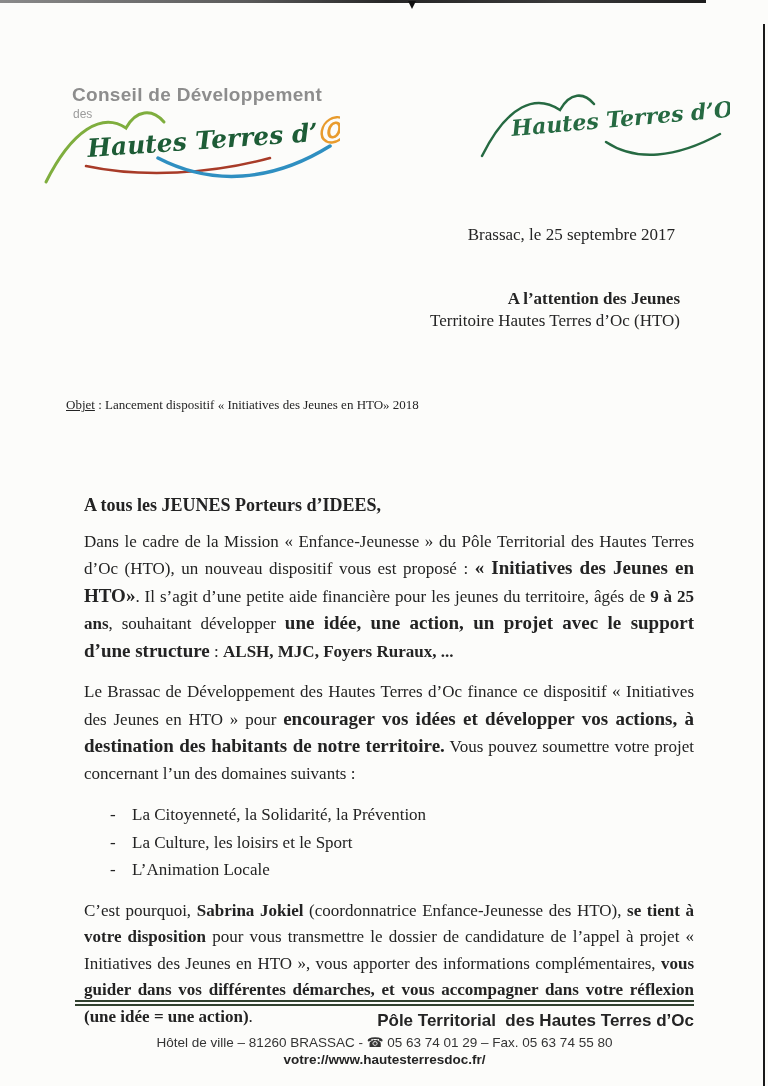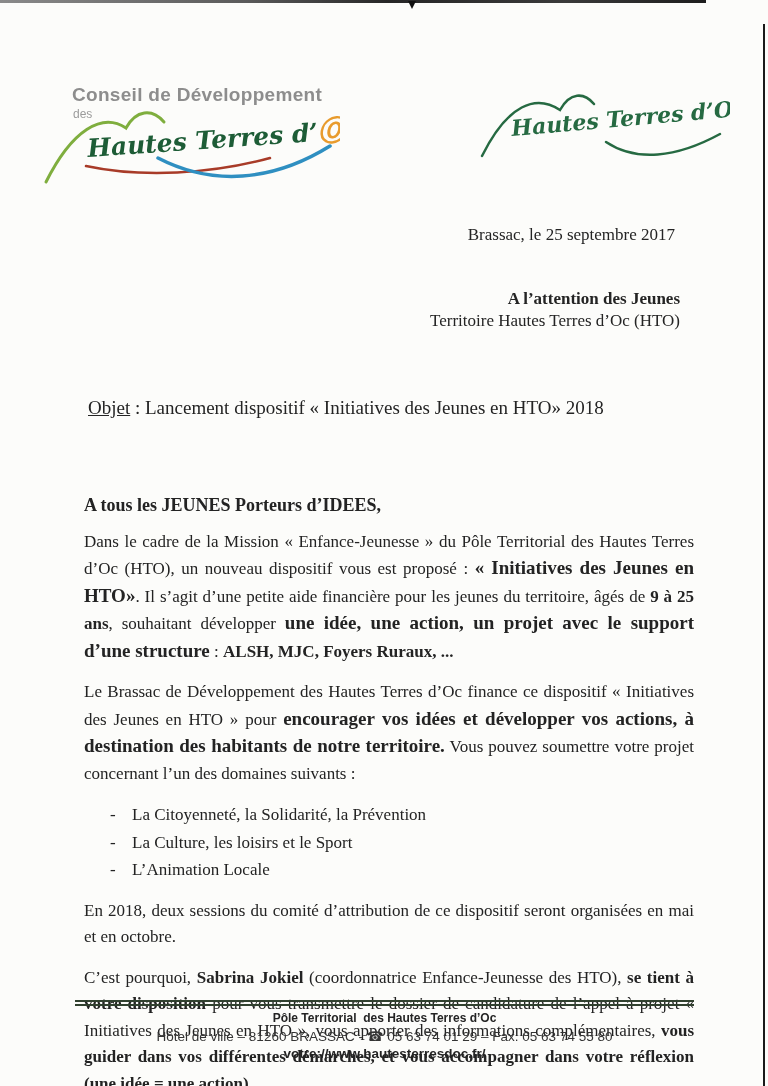--- a/index.html
+++ b/index.html
@@ -20,38 +20,38 @@
     font-weight:bold;font-size:19px;color:#8d8d8d;letter-spacing:.3px;white-space:nowrap;}
   .ll-des{position:absolute;left:31px;top:25px;font-family:"Liberation Sans",sans-serif;
     font-size:12px;color:#9b9b9b;}
   .ll-art{position:absolute;left:0;top:18px;}
   .logo-right{position:absolute;left:478px;top:86px;}
   .script{font-family:"DejaVu Serif",serif;font-style:italic;font-weight:bold;}
   
   .date-line{position:absolute;top:225px;right:93px;font-size:17px;color:#242424;}
   .recipient{position:absolute;top:288px;right:88px;text-align:right;font-size:17px;line-height:22px;color:#242424;}
   .recipient .r1{font-weight:bold;}
-  .subject{position:absolute;left:88px;top:397px;font-size:19px;color:#242424;}
+  .subject{position:absolute;left:66px;top:397px;font-size:13px;color:#242424;}
   .subject .label{text-decoration:underline;}
   
   .body{position:absolute;left:84px;top:492px;width:610px;font-size:17px;line-height:26.5px;
     text-align:justify;color:#232323;}
   .salutation{font-weight:bold;font-size:18px;margin:0 0 10px 0;text-align:left;}
   p.para{margin:0 0 14px 0;}
   p.para:last-child{margin-bottom:0;}
   span.bold{font-weight:bold;}
   span.big{font-size:19px;}
   ul.bullets{list-style:none;margin:0 0 14px 0;padding:0 0 0 26px;}
   ul.bullets li{display:flex;line-height:27.5px;text-align:left;}
   ul.bullets .marker{width:22px;flex:0 0 22px;}
   
   .footer{position:absolute;left:75px;right:74px;top:1000px;text-align:center;
     font-family:"Liberation Sans",sans-serif;color:#2e2e2e;}
   .footer-rule{height:2px;border-top:2px solid #31412f;border-bottom:2px solid #31412f;margin-bottom:5px;}
-  .footer-org{font-size:12px;font-weight:bold;color:#242424;white-space:pre-wrap;}
+  .footer-org{font-size:17px;font-weight:bold;color:#242424;white-space:pre-wrap;text-align:right;}
   .footer-line{font-size:13.5px;margin-top:3px;color:#343434;}
   .footer-url{font-size:13.5px;font-weight:bold;margin-top:2px;color:#242424;}
 </style>
 </head>
 <body>
 
 <div class="page">
 
   <div class="artifact-top"></div>
   <div class="artifact-mark"></div>
@@ -94,21 +94,20 @@
       </li>
       <li>
         <span class="marker">-</span>
         <span>La Culture, les loisirs et le Sport</span>
       </li>
       <li>
         <span class="marker">-</span>
         <span>L’Animation Locale</span>
       </li>
     </ul>
-    <p class="para"><span>En 2018, deux sessions du comité d’attribution de ce dispositif seront organisées en mai et en octobre.</span></p>
     <p class="para"><span>C’est pourquoi, </span><span class="bold">Sabrina Jokiel</span><span> (coordonnatrice Enfance-Jeunesse des HTO), </span><span class="bold">se tient à votre disposition</span><span> pour vous transmettre le dossier de candidature de l’appel à projet « Initiatives des Jeunes en HTO », vous apporter des informations complémentaires, </span><span class="bold">vous guider dans vos différentes démarches, et vous accompagner dans votre réflexion (une idée = une action)</span><span>.</span></p>
   </div>
 
   <div class="footer">
     <div class="footer-rule"></div>
     <div class="footer-org">Pôle Territorial  des Hautes Terres d’Oc</div>
     <div class="footer-line">Hôtel de ville – 81260 BRASSAC - ☎ 05 63 74 01 29 – Fax. 05 63 74 55 80</div>
     <div class="footer-url">votre://www.hautesterresdoc.fr/</div>
   </div>
 

